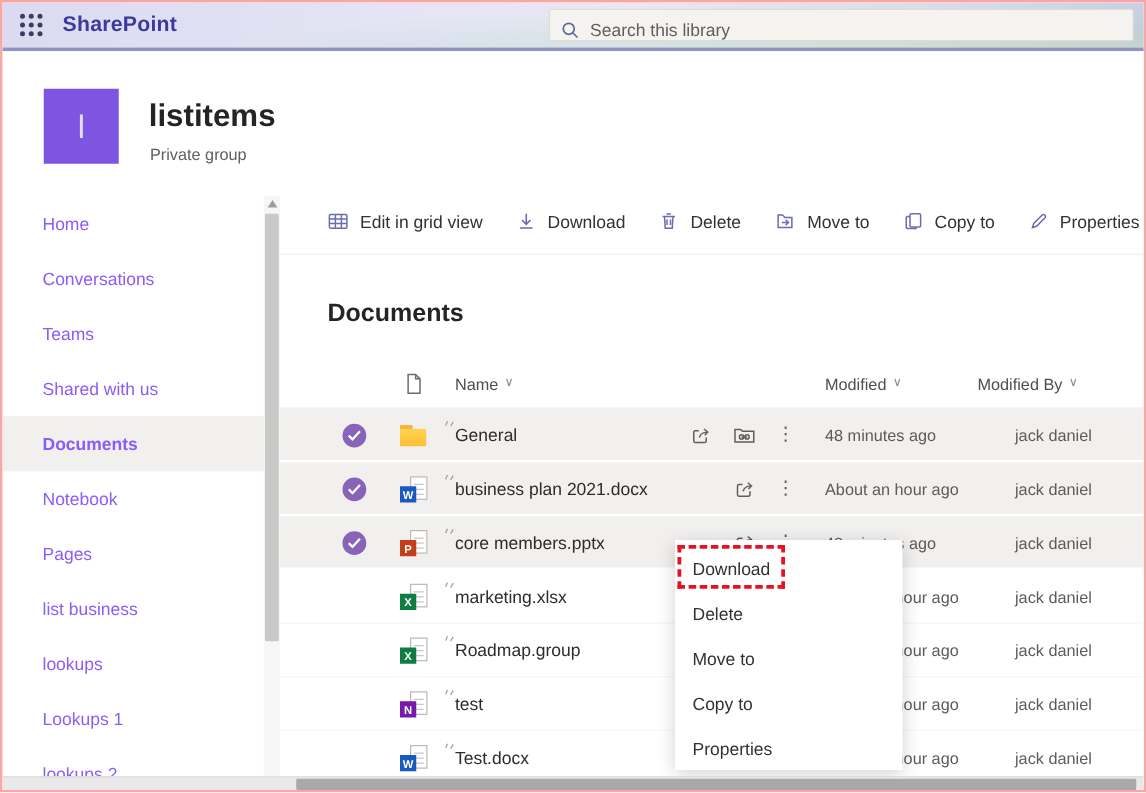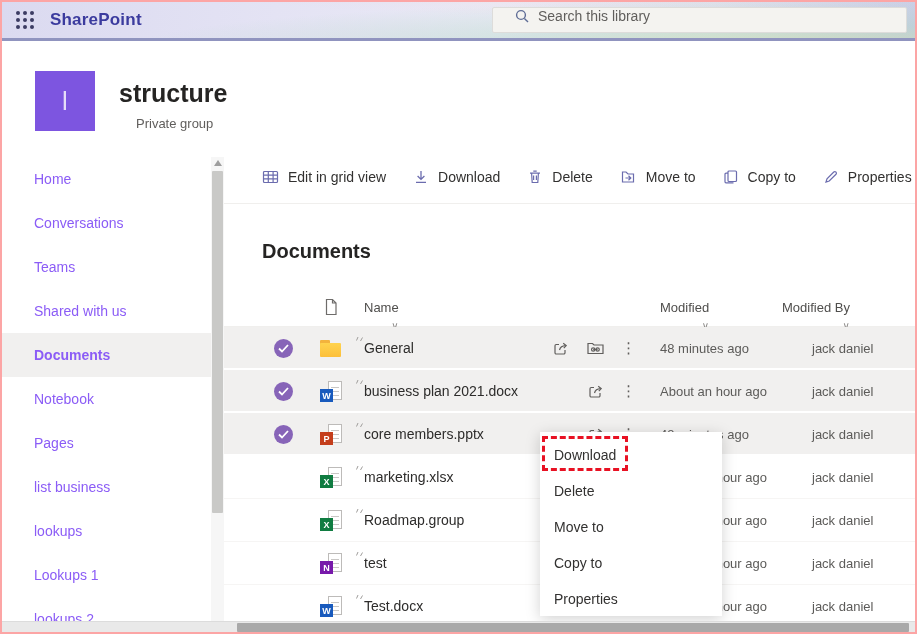--- a/index.html
+++ b/index.html
@@ -10,48 +10,48 @@
   .topbar { position:absolute; top:0; left:0; right:0; height:36px; display:flex; align-items:center; padding:0 8px 0 10px;
     background:
       radial-gradient(120% 220% at 88% 130%, rgba(208,228,140,.5) 0%, rgba(165,212,184,.32) 30%, rgba(255,255,255,0) 62%),
       radial-gradient(90% 190% at 68% -60%, rgba(248,200,198,.30) 0%, rgba(255,255,255,0) 55%),
       linear-gradient(90deg, #dbdaf0 0%, #e4e3f4 30%, #eaeaf6 55%, #dde3ef 78%, #cbcfe8 100%);
   }
   .strip { position:absolute; top:36px; left:0; right:0; height:3px; background:#9094bf; }
   .waffle { display:grid; grid-template-columns:repeat(3,4px); grid-template-rows:repeat(3,4px); gap:3px; margin:0 16px 0 4px; cursor:pointer; }
   .waffle i { width:4px; height:4px; border-radius:50%; background:#3c3c63; }
   .brand { font-size:17px; font-weight:700; color:#3b3b9e; letter-spacing:.2px; }
-  .searchbox { margin-left:auto; width:415px; height:26px; background:#f4f3f0; border:1px solid #dddcda; border-radius:2px; display:flex; align-items:flex-start; padding:0 21px; }
+  .searchbox { margin-left:auto; width:468px; height:26px; background:#f4f3f0; border:1px solid #dddcda; border-radius:2px; display:flex; align-items:flex-end; padding:0 8px; }
   .searchbox svg { flex:0 0 auto; margin-right:8px; }
   .searchbox input { border:0; outline:0; background:transparent; font-size:14px; color:#3b3a39; width:100%; font-family:"Liberation Sans",sans-serif; }
   .searchbox input::placeholder { color:#605e5c; opacity:1; }
 
   
   .site-header { position:absolute; top:39px; left:0; right:0; height:116px; background:#fff; }
   .site-logo { position:absolute; left:33px; top:30px; width:60px; height:60px; background:#7d55e0; color:#e6ddf8; display:flex; align-items:center; justify-content:center; font-size:26px; cursor:pointer; }
   .site-title { position:absolute; left:117px; top:38px; font-size:25px; font-weight:700; color:#252423; }
-  .site-subtitle { position:absolute; left:134px; top:75px; font-size:13px; color:#605e5c; }
+  .site-subtitle { position:absolute; left:118px; top:75px; font-size:13px; color:#605e5c; }
 
   
   .sidebar { position:absolute; top:155px; left:0; width:222px; bottom:0; background:#fff; }
   .nav-item { height:44px; display:flex; align-items:center; padding-left:32px; font-size:14px; color:#8b5cf6; cursor:pointer; }
   .nav-item.selected { background:#f1f0ef; font-weight:700; }
   .v-scrollbar { position:absolute; top:0; right:0; width:13px; bottom:11px; background:#f6f6f6; }
   .v-scrollbar .arrow-up { position:absolute; top:3px; left:3px; width:0; height:0; border-left:4px solid transparent; border-right:4px solid transparent; border-bottom:6px solid #9e9e9e; }
   .v-scrollbar .thumb { position:absolute; top:14px; left:1px; width:11px; height:342px; background:#c9c9c7; border-radius:1px; }
 
   
   .content { position:absolute; top:155px; left:222px; right:0; bottom:11px; background:#fff; }
   .toolbar { position:absolute; top:12px; left:38px; display:flex; gap:27px; align-items:center; }
   .tb-item { display:flex; align-items:center; gap:9px; font-size:14px; color:#323130; cursor:pointer; white-space:nowrap; }
   .toolbar-divider { position:absolute; top:46px; left:0; right:0; height:1px; background:#f0efed; }
   .page-title { position:absolute; top:83px; left:38px; font-size:20px; font-weight:700; color:#252423; }
 
   .table-header { position:absolute; top:133px; left:0; right:0; height:37px; border-bottom:1px solid #f0efed; font-size:13px; color:#4f4e4c; }
-  .table-header .hcell { position:absolute; top:10px; display:flex; align-items:flex-end; gap:5px; cursor:pointer;flex-direction:column; }
+  .table-header .hcell { position:absolute; top:10px; display:flex; align-items:flex-start; gap:5px; cursor:pointer; }
   .chev { color:#8a8886; font-size:10px; }
 
   .rows { position:absolute; top:170px; left:0; right:0; }
   .file-row { position:relative; height:43px; border-bottom:1px solid #f6f5f4; background:#fff; font-size:14px; color:#2d2c2b; }
   .file-row.selected { background:#f1f0ef; border-bottom:2px solid #fff; }
   .check-circle { position:absolute; left:50px; top:12px; width:19px; height:19px; border-radius:50%; background:#8764b8; display:none; align-items:center; justify-content:center; cursor:pointer; }
   .file-row.selected .check-circle { display:flex; }
   .file-icon { position:absolute; left:96px; top:11px; width:22px; height:21px; }
   .file-icon .page { position:absolute; right:0; top:0; width:14px; height:19px; background:#fff; border:1px solid #bdbbb9;
       background-image:linear-gradient(#c9c7c5,#c9c7c5),linear-gradient(#c9c7c5,#c9c7c5),linear-gradient(#c9c7c5,#c9c7c5);
@@ -102,21 +102,21 @@
       </svg>
       <input type="text" placeholder="Search this library" style="">
     </div>
   </header>
   <div class="strip"></div>
 
   <section class="site-header">
     <div class="site-logo">
         <span>l</span>
       </div>
-    <div class="site-title">structure</div>
+    <div class="site-title">listitems</div>
     <div class="site-subtitle">Private group</div>
   </section>
 
   <nav class="sidebar">
     <div id="nav-items">
         <div class="nav-item">
           <span>Home</span>
         </div>
         <div class="nav-item">
           <span>Conversations</span>

